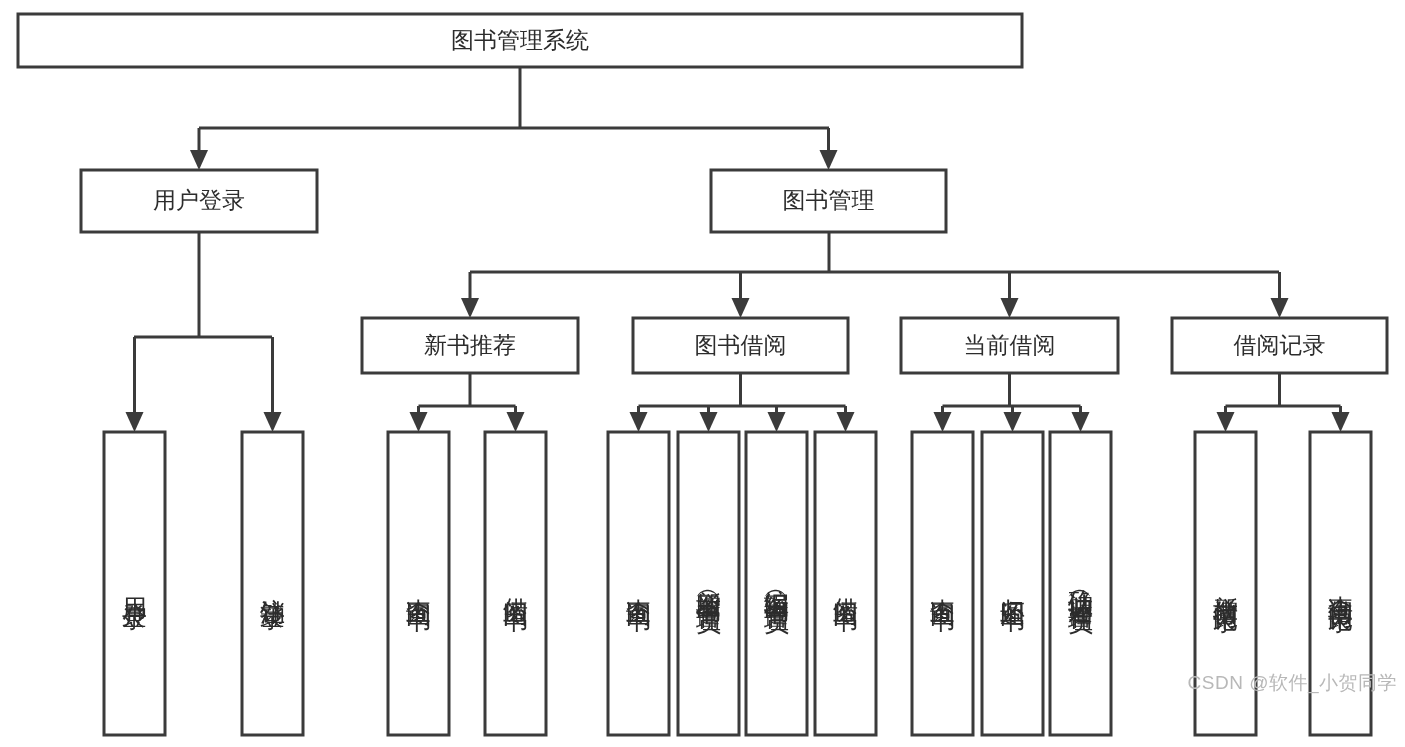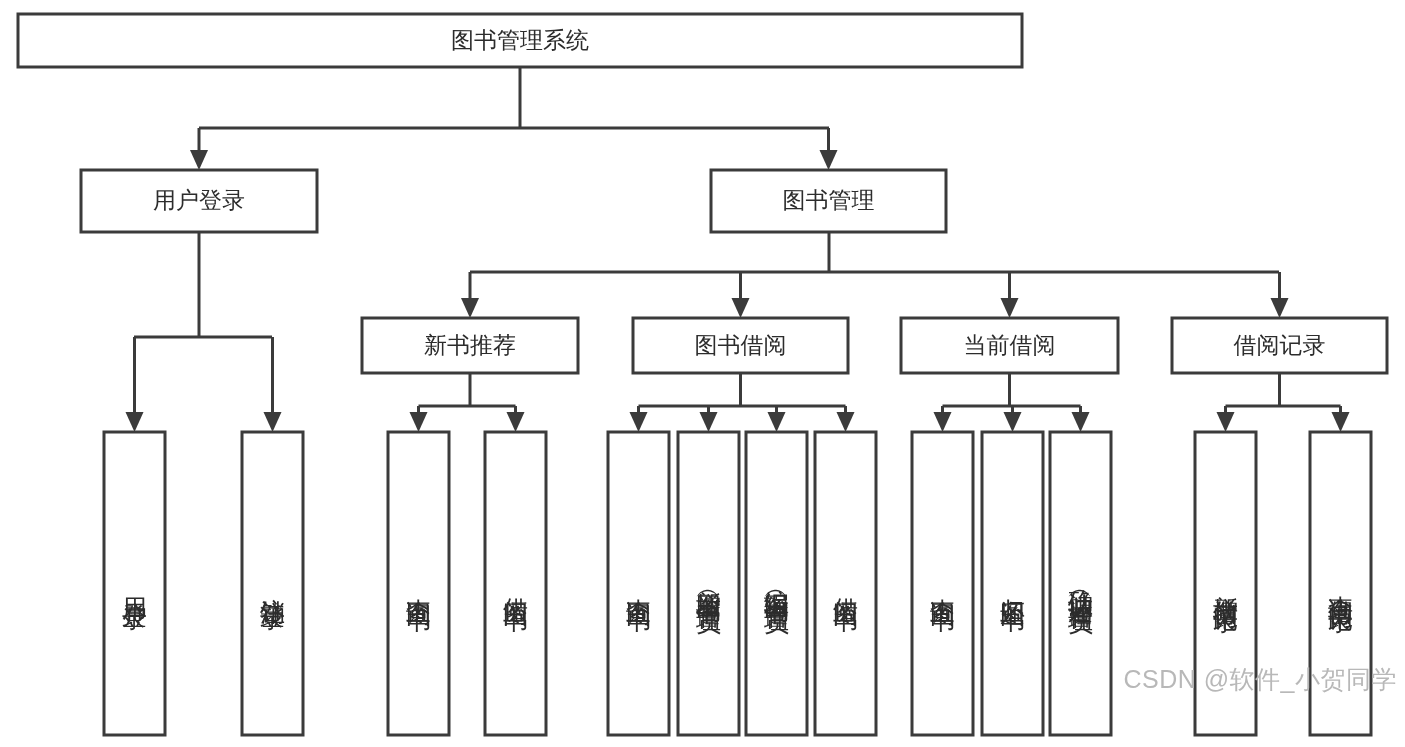--- a/index.html
+++ b/index.html
@@ -62,21 +62,21 @@
     justify-content: center;
     text-align: center;
     white-space: nowrap;
     pointer-events: none;
   }
   .watermark {
     position: absolute;
     right: 8px;
     bottom: 4px;
     font-family: "Liberation Sans", "DejaVu Sans", sans-serif;
-    font-size: 25px;
+    font-size: 19px;
     color: #b8b8b8;
     white-space: nowrap;
     letter-spacing: 0.5px;
   }
 </style>
 </head>
 <body>
 
 <div id="diagram-root">
 

